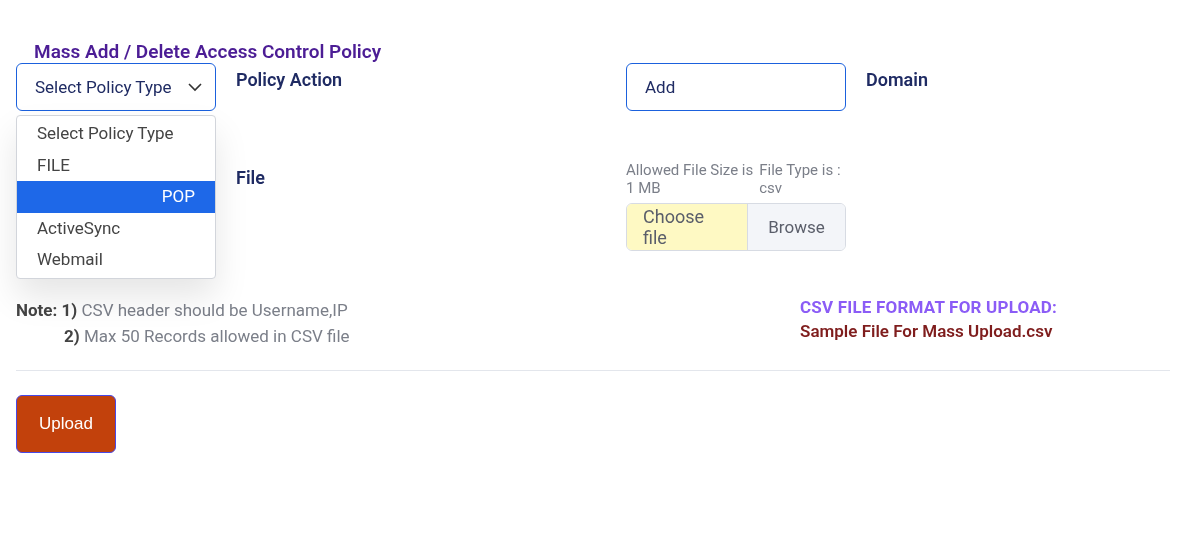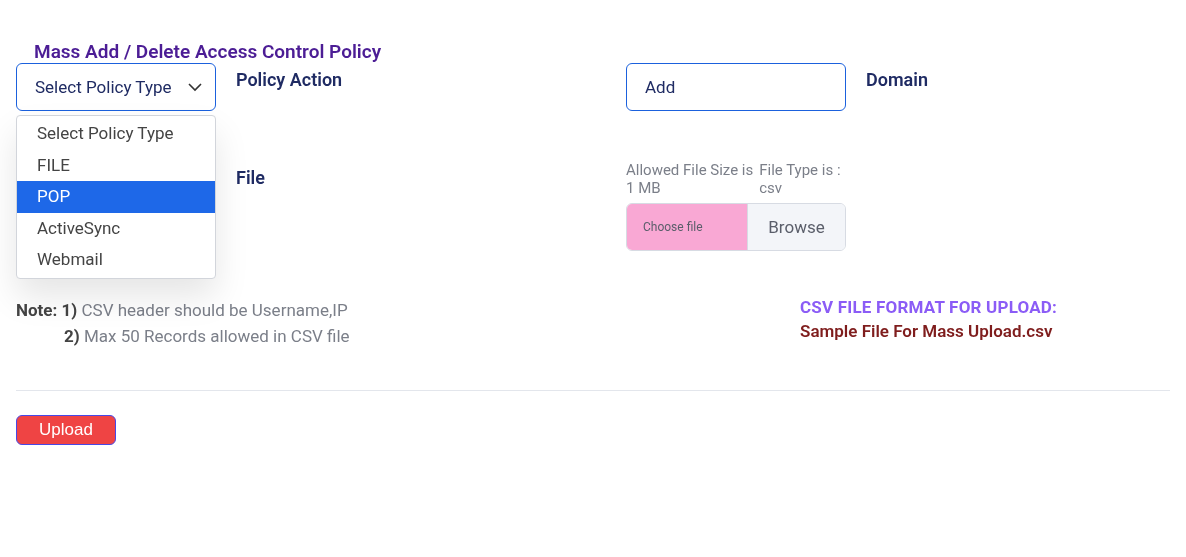--- a/index.html
+++ b/index.html
@@ -69,22 +69,22 @@
     border-radius: 6px;
     overflow: hidden;
     height: 48px;
   }
   .file-name {
     flex: 1;
     padding: 0 16px;
     display: flex;
     align-items: center;
     color: #5a5e6a;
-    font-size: 12px;
-    background: #f9a8d4;
+    font-size: 18px;
+    background: #fef9c3;
   }
   .browse-btn {
     width: 98px;
     background: #f3f5f9;
     border-left: 1px solid #d7dbe3;
     display: flex;
     align-items: center;
     justify-content: center;
     color: #5a5e6a;
     font-size: 17px;
@@ -105,36 +105,37 @@
   .dropdown-option {
     padding: 3px 20px;
     font-size: 17px;
     color: #444;
     cursor: pointer;
     line-height: 1.5;
   }
   .dropdown-option.highlight {
     background: #1e68e8;
     color: #fff;
+    text-align: right;
   }
   .note-block {
     font-size: 17px;
     color: #7b7f89;
     line-height: 1.55;
   }
   .note-block .note-label {
     font-weight: 700;
     color: #444;
   }
   .note-lines .indent { padding-left: 48px; }
   .row-bottom {
     display: flex;
     justify-content: space-between;
     align-items: flex-start;
-    margin-bottom: 40px;
+    margin-bottom: 20px;
     gap: 42px;
   }
   .csv-info {
     width: 360px;
     margin-right: 10px;
   }
   .csv-title {
     font-weight: 700;
     color: #8b5cf6;
     font-size: 17px;
@@ -145,25 +146,25 @@
     color: #7f1d1d;
     font-weight: 600;
     font-size: 17px;
     cursor: pointer;
   }
   .divider {
     border-top: 1px solid #e3e6ec;
     margin-bottom: 24px;
   }
   .upload-btn {
-    background: #ef4444;
+    background: #c2410c;
     color: #fff;
     border: 1px solid #4848e6;
     border-radius: 6px;
-    padding: 4px 22px;
+    padding: 18px 22px;
     font-size: 17px;
     cursor: pointer;
   }
 </style>
 </head>
 <body>
 
 
 
 <div class="page-title">Mass Add / Delete Access Control Policy</div>

